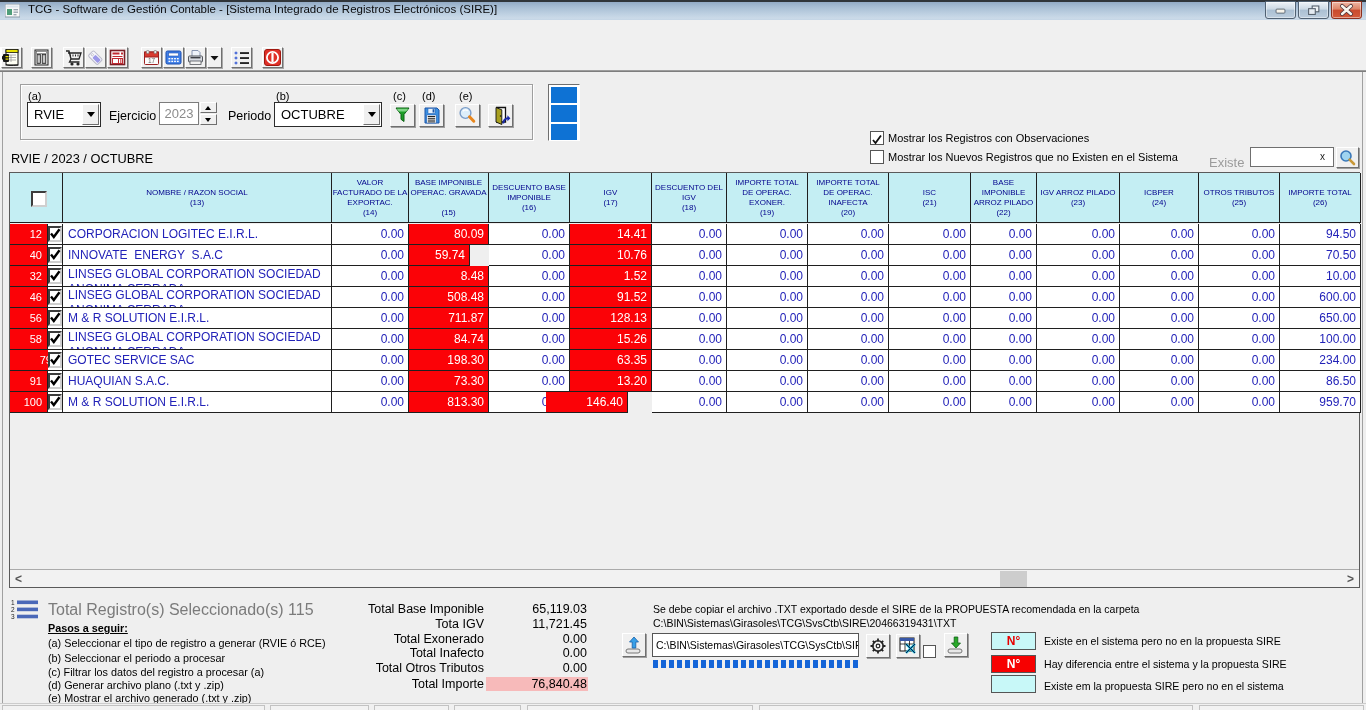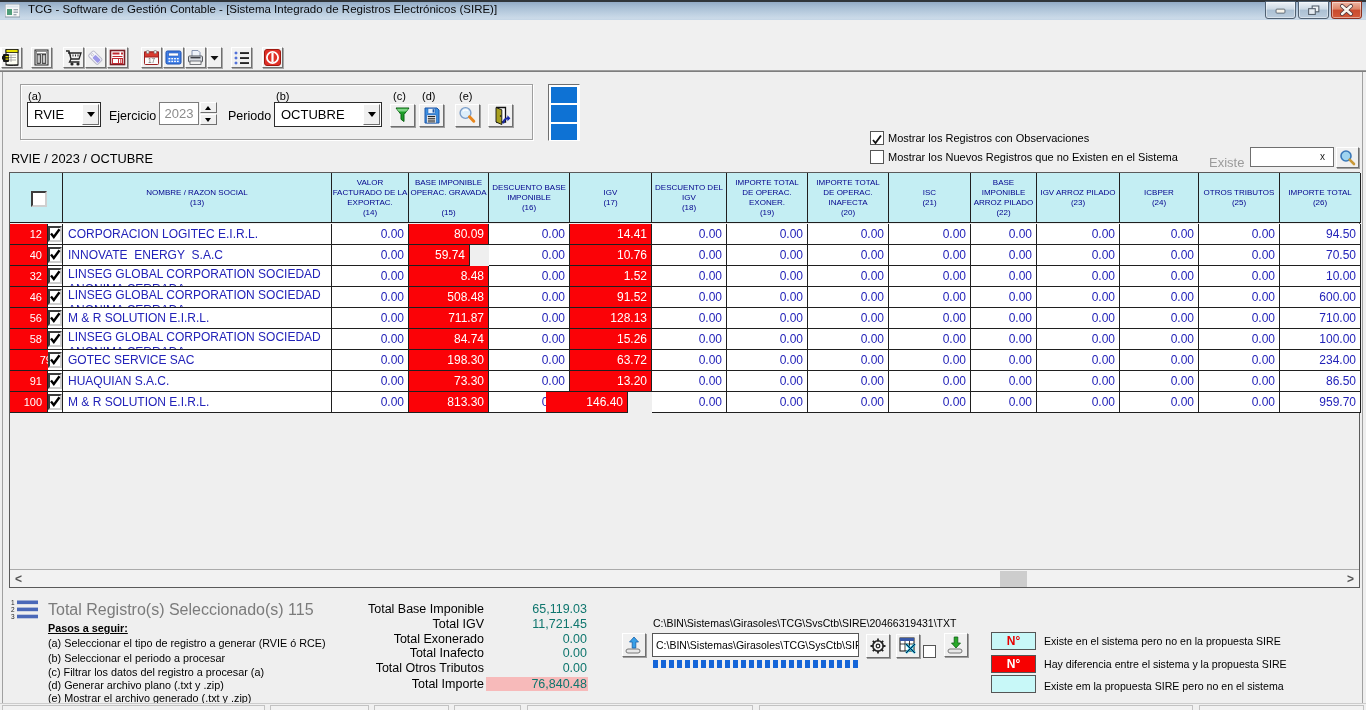--- a/index.html
+++ b/index.html
@@ -74,21 +74,21 @@
 #hscroll { position:absolute; left:0px; bottom:0px; width:1349px; height:18px; background:#f2f2f2; border-top:1px solid #aaa; }
 #hthumb { position:absolute; left:990px; top:1px; width:27px; height:16px; background:#cdcdcd; }
 .scrarrow { position:absolute; top:2px; font-size:12px; color:#555; font-weight:bold; }
 
 
 #bottom { left:0px; top:517px; width:1366px; height:115px; }
 #bigtotal { left:48px; top:12px; font-size:16px; color:#7b7b7b; }
 #pasos { left:48px; top:33px; font-size:10.8px; color:#000; text-decoration:underline; font-weight:bold; }
 .step { position:absolute; left:48px; font-size:10.8px; color:#000; white-space:nowrap; }
 .totlabel { position:absolute; font-size:12.5px; color:#000; right:882px; white-space:nowrap; }
-.totval { position:absolute; font-size:12.5px; color:#0f766e; right:779px; white-space:nowrap; }
+.totval { position:absolute; font-size:12.5px; color:#000000; right:779px; white-space:nowrap; }
 #pinkbox { left:486px; top:88px; width:102px; height:14px; background:#f7baba; }
 .rtext { position:absolute; font-size:10.5px; color:#000; white-space:nowrap; }
 #pathinput { left:652px; top:44px; width:207px; height:24px; background:#fff; border:1px solid #555; font-size:10.5px; line-height:22px; padding-left:3px; overflow:hidden; white-space:nowrap; }
 .bbtn { position:absolute; width:24px; height:24px; background:#f0f0f0; border:1px solid; border-color:#fff #6f6f6f #6f6f6f #fff; box-shadow:1px 1px 0 #9f9f9f; }
 #progress { left:653px; top:71px; width:207px; height:8px;
   background:repeating-linear-gradient(90deg,#1565d8 0 5px,#efefef 5px 8px); }
 .legendbox { position:absolute; left:991px; width:45px; height:18px; border:1px solid #555; text-align:center; font-size:12px; font-weight:bold; line-height:16px; }
 .legendtext { position:absolute; left:1044px; font-size:10.6px; color:#000; white-space:nowrap; }
 
 
@@ -494,21 +494,21 @@
           <div class="dc num" style="left:479px;width:81px">0.00</div>
           <div class="dc num redc" style="left:560px;width:82px">128.13</div>
           <div class="dc num" style="left:642px;width:75px">0.00</div>
           <div class="dc num" style="left:717px;width:81px">0.00</div>
           <div class="dc num" style="left:798px;width:81px">0.00</div>
           <div class="dc num" style="left:879px;width:82px">0.00</div>
           <div class="dc num" style="left:961px;width:66px">0.00</div>
           <div class="dc num" style="left:1027px;width:83px">0.00</div>
           <div class="dc num" style="left:1110px;width:79px">0.00</div>
           <div class="dc num" style="left:1189px;width:81px">0.00</div>
-          <div class="dc num" style="left:1270px;width:81px">710.00</div>
+          <div class="dc num" style="left:1270px;width:81px">650.00</div>
         </div>
         <div class="row" style="top:156px">
           <div class="dc rnum" style="left:0px;width:38px">58</div>
           <div class="dc" style="left:38px;width:15px">
             <span class="rowcb">
               <svg class="check" viewBox="0 0 12 12" width="12" height="12">
                 <path d="M2 5.5 L4.8 9 L10.5 1.2" stroke="#000" stroke-width="2.4" fill="none"></path>
               </svg>
             </span>
           </div>
@@ -535,21 +535,21 @@
             <span class="rowcb">
               <svg class="check" viewBox="0 0 12 12" width="12" height="12">
                 <path d="M2 5.5 L4.8 9 L10.5 1.2" stroke="#000" stroke-width="2.4" fill="none"></path>
               </svg>
             </span>
           </div>
           <div class="dc" style="left:53px;width:269px;padding-left:5px">GOTEC SERVICE SAC</div>
           <div class="dc num" style="left:322px;width:77px">0.00</div>
           <div class="dc num redc" style="left:399px;width:80px">198.30</div>
           <div class="dc num" style="left:479px;width:81px">0.00</div>
-          <div class="dc num redc" style="left:560px;width:82px">63.72</div>
+          <div class="dc num redc" style="left:560px;width:82px">63.35</div>
           <div class="dc num" style="left:642px;width:75px">0.00</div>
           <div class="dc num" style="left:717px;width:81px">0.00</div>
           <div class="dc num" style="left:798px;width:81px">0.00</div>
           <div class="dc num" style="left:879px;width:82px">0.00</div>
           <div class="dc num" style="left:961px;width:66px">0.00</div>
           <div class="dc num" style="left:1027px;width:83px">0.00</div>
           <div class="dc num" style="left:1110px;width:79px">0.00</div>
           <div class="dc num" style="left:1189px;width:81px">0.00</div>
           <div class="dc num" style="left:1270px;width:81px">234.00</div>
         </div>
@@ -625,36 +625,37 @@
     <div id="bigtotal" class="abs">Total Registro(s) Seleccionado(s) 115</div>
     <div id="pasos" class="abs">Pasos a seguir:</div>
     <div class="step" style="top:48px">(a) Seleccionar el tipo de registro a generar (RVIE ó RCE)</div>
     <div class="step" style="top:63px">(b) Seleccionar el periodo a procesar</div>
     <div class="step" style="top:77px">(c) Filtrar los datos del registro a procesar (a)</div>
     <div class="step" style="top:90px">(d) Generar archivo plano (.txt y .zip)</div>
     <div class="step" style="top:103px">(e) Mostrar el archivo generado (.txt y .zip)</div>
 
     <div class="totlabel" style="top:13px">Total Base Imponible</div>
       <div class="totval" style="top:13px">65,119.03</div>
-    <div class="totlabel" style="top:28px">Total IGV</div>
+    <div class="totlabel" style="top:28px">Tota IGV</div>
       <div class="totval" style="top:28px">11,721.45</div>
     <div class="totlabel" style="top:43px">Total Exonerado</div>
       <div class="totval" style="top:43px">0.00</div>
     <div class="totlabel" style="top:57px">Total Inafecto</div>
       <div class="totval" style="top:57px">0.00</div>
     <div class="totlabel" style="top:72px">Total Otros Tributos</div>
       <div class="totval" style="top:72px">0.00</div>
     <div id="pinkbox" class="abs"></div>
     <div class="totlabel" style="top:88px">Total Importe</div>
       <div class="totval" style="top:88px">76,840.48</div>
 
     <div class="bbtn" style="left:622px;top:44px"><svg width="22" height="22" viewBox="0 0 22 22">
       <rect x="3" y="15" width="14" height="4" rx="2" fill="#e8e8e8" stroke="#777"></rect>
       <path d="M11 3 l4.5 5 h-2.7 v6 h-3.6 v-6 h-2.7 z" fill="#38a0e8" stroke="#1860a8" stroke-width="0.8"></path>
     </svg></div>
+    <div class="rtext" style="left:653px;top:14px">Se debe copiar el archivo .TXT exportado desde el SIRE de la PROPUESTA recomendada en la carpeta</div>
     <div class="rtext" style="left:653px;top:28px">C:\BIN\Sistemas\Girasoles\TCG\SvsCtb\SIRE\20466319431\TXT</div>
     <div id="pathinput" class="abs">C:\BIN\Sistemas\Girasoles\TCG\SysCtb\SIRE\20466319431\TXT</div>
     <div class="bbtn" style="left:866px;top:45px"><svg width="22" height="22" viewBox="0 0 22 22">
       <circle cx="11" cy="11" r="5.2" fill="none" stroke="#222" stroke-width="1.6"></circle>
       <circle cx="11" cy="11" r="1.8" fill="none" stroke="#222" stroke-width="1.2"></circle>
       <g stroke="#222" stroke-width="1.8">
             <path d="M11 3.5 v3 M11 15.5 v3 M3.5 11 h3 M15.5 11 h3 M5.8 5.8 l2 2 M14.2 14.2 l2 2 M16.2 5.8 l-2 2 M5.8 16.2 l2 -2"></path>
           </g>
     </svg></div>
     <div class="bbtn" style="left:896px;top:45px"><svg width="22" height="22" viewBox="0 0 22 22">

